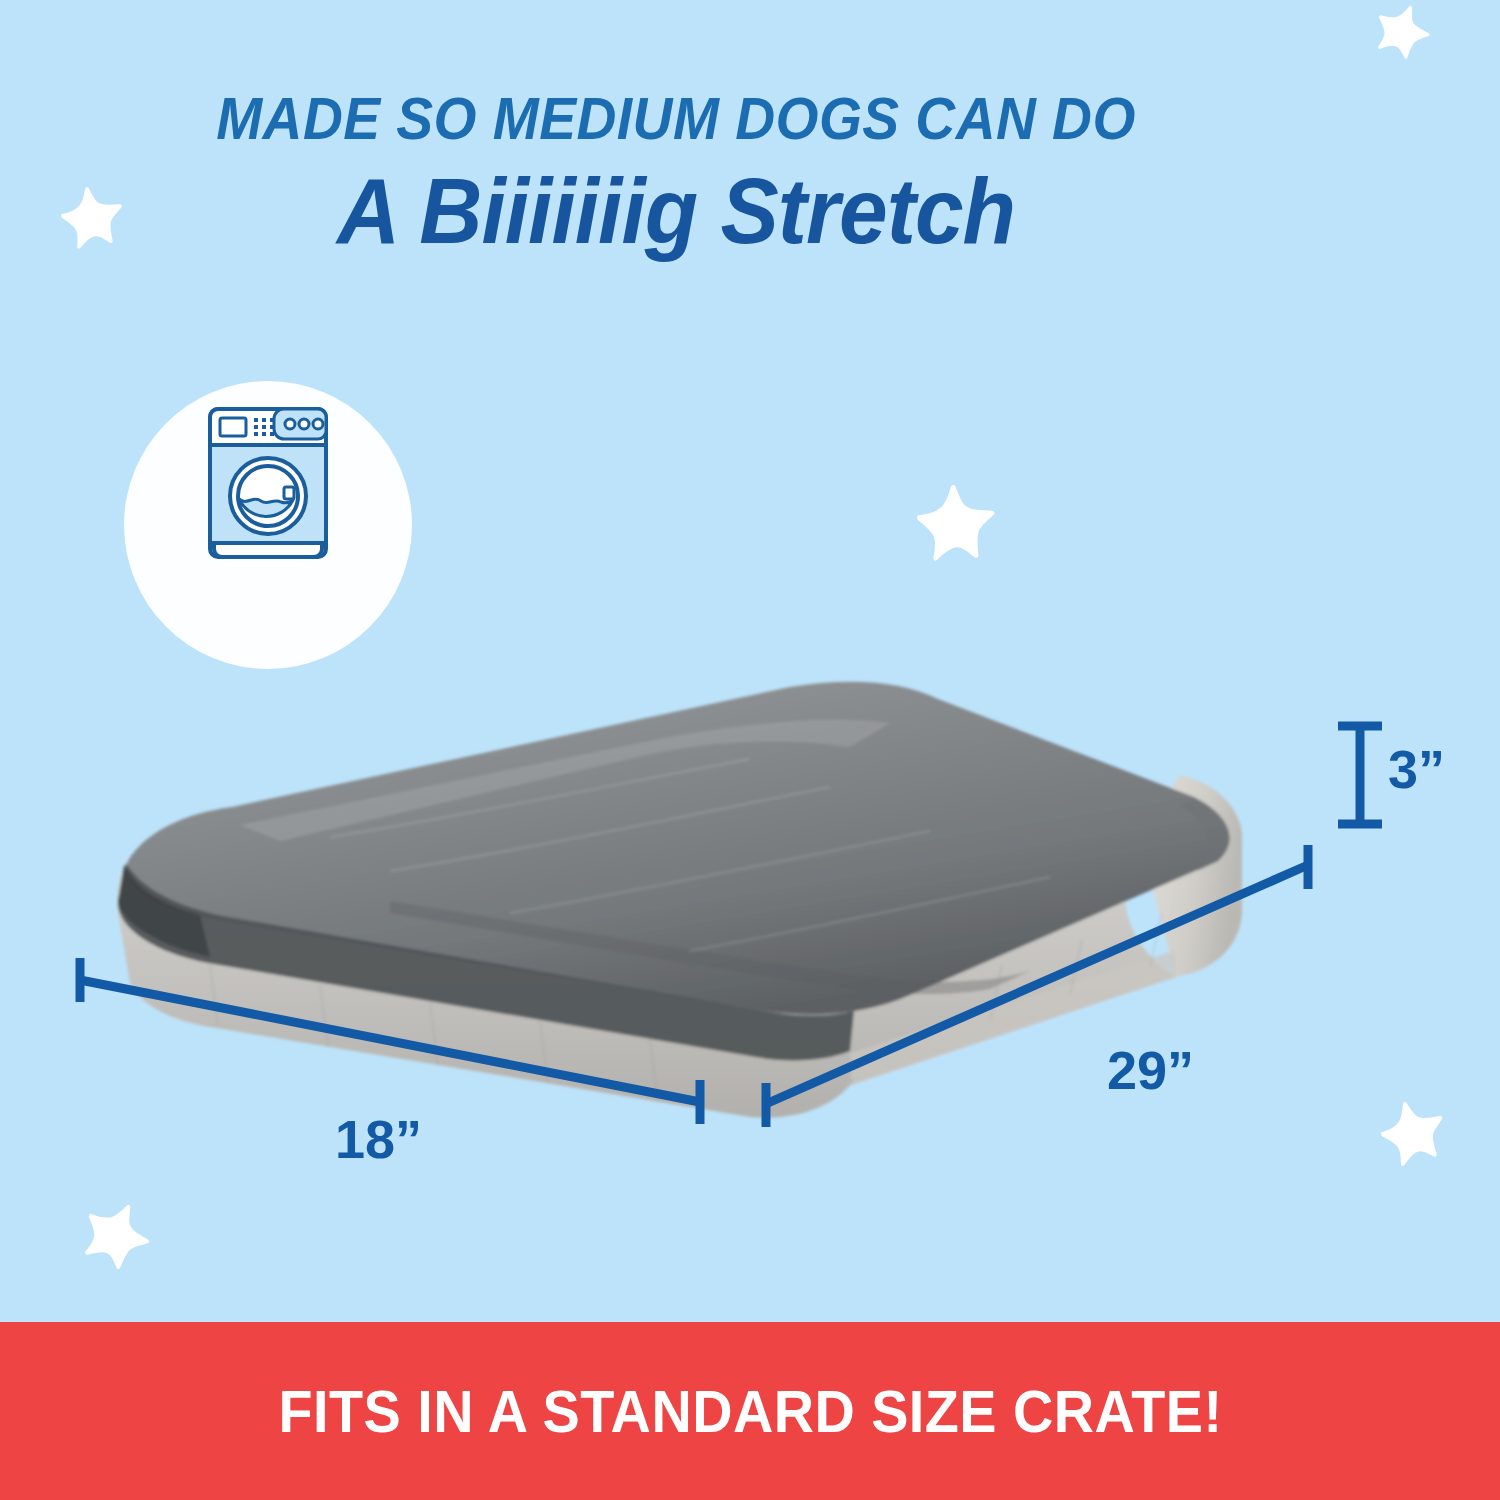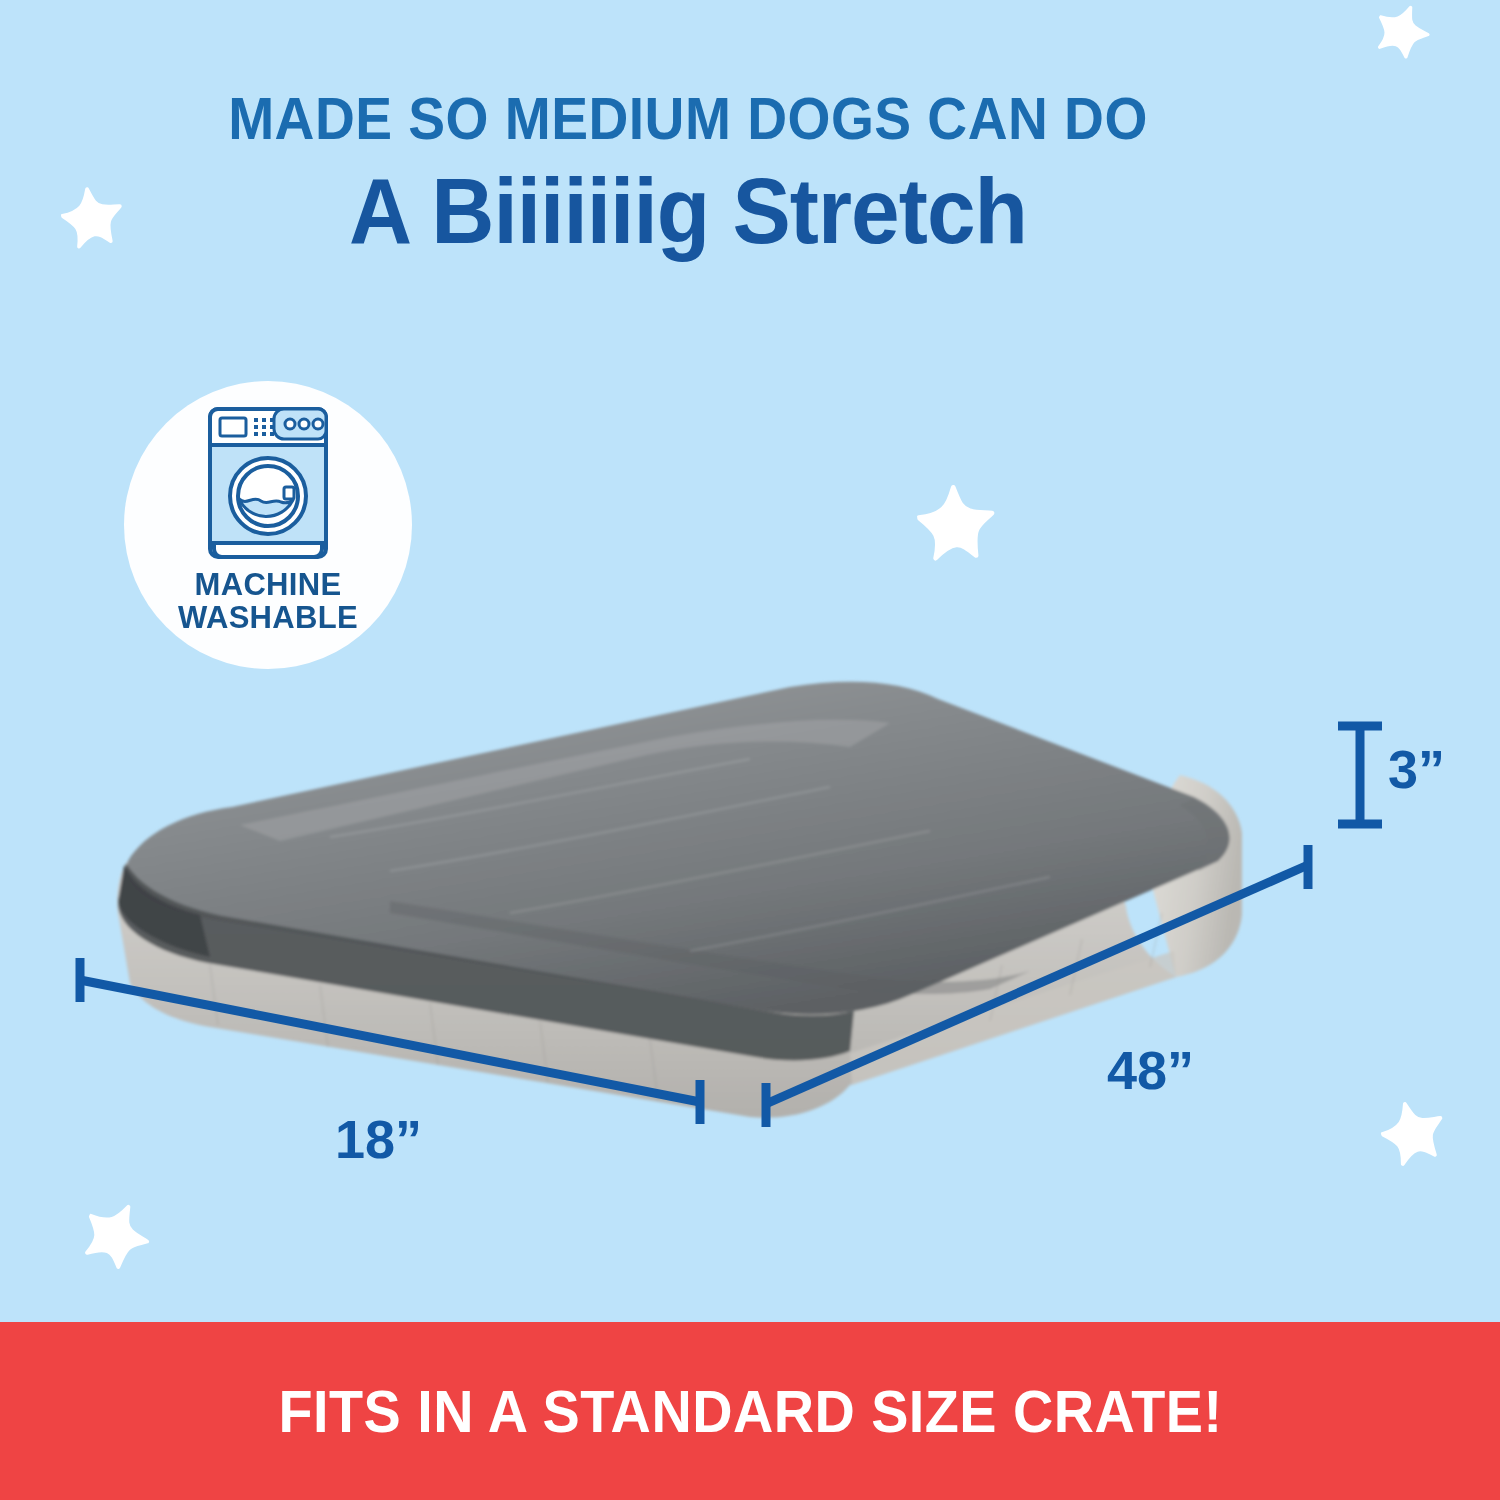--- a/index.html
+++ b/index.html
@@ -24,24 +24,25 @@
   
   .star {
     position: absolute;
     display: block;
     pointer-events: none;
   }
 
   
   .headline-wrap {
     position: absolute;
-    left: 16px;
+    left: 4px;
     top: 88px;
     width: 1344px;
     text-align: center;
+    font-style: italic;
   }
   .headline-top {
     font-family: "Liberation Sans", sans-serif;
     font-weight: 700;
     font-size: 60px;
     letter-spacing: 0.5px;
     color: #1b6cb0;
     line-height: 1.02;
     transform: scaleX(0.92);
     transform-origin: center;
@@ -202,24 +203,20 @@
       <circle cx="116" cy="21" r="5" fill="#ffffff" stroke="#1b5e9e" stroke-width="3"></circle>
 
       <circle cx="66" cy="93" r="38" fill="#ffffff" stroke="#1b5e9e" stroke-width="4"></circle>
       <circle cx="66" cy="93" r="30" fill="#ffffff" stroke="#1b5e9e" stroke-width="4"></circle>
 
       <path d="M37 96 c8 7 14 -4 22 2 c7 5 12 -3 20 1 c5 2 8 1 12 -2 v0 a30 30 0 0 1 -54 -1 z" fill="#bfe2f8" stroke="#1b5e9e" stroke-width="3" stroke-linejoin="round"></path>
       <rect x="82" y="84" width="10" height="12" rx="2" ry="2" fill="#ffffff" stroke="#1b5e9e" stroke-width="3"></rect>
 
       <path d="M12 140 h108 v6 a8 8 0 0 1 -8 8 h-92 a8 8 0 0 1 -8 -8 z" fill="#ffffff" stroke="#1b5e9e" stroke-width="4"></path>
     </svg>
-    <div class="badge-text">
-      <div>MACHINE</div>
-      <div>WASHABLE</div>
-    </div>
   </div>
 
   <svg class="bed" viewBox="0 0 1215 460">
     <defs>
       <linearGradient id="topG" x1="0" y1="0" x2="0.55" y2="1">
         <stop offset="0%" stop-color="#9a9d9f"></stop>
         <stop offset="38%" stop-color="#85898c"></stop>
         <stop offset="72%" stop-color="#74787b"></stop>
         <stop offset="100%" stop-color="#5d6164"></stop>
       </linearGradient>
@@ -303,20 +300,20 @@
       <line x1="766" y1="1083" x2="766" y2="1127"></line>
       <line x1="1308" y1="845" x2="1308" y2="889"></line>
 
       <line x1="80" y1="980" x2="700" y2="1102"></line>
       <line x1="80" y1="958" x2="80" y2="1002"></line>
       <line x1="700" y1="1080" x2="700" y2="1124"></line>
     </g>
   </svg>
 
   <div class="dim-label" id="label-3">3”</div>
-  <div class="dim-label" id="label-29">48”</div>
+  <div class="dim-label" id="label-29">29”</div>
   <div class="dim-label" id="label-18">18”</div>
 
   <div class="banner">
     <div class="banner-text">FITS IN A STANDARD SIZE CRATE!</div>
   </div>
 
 </div>
 
 </body></html>

